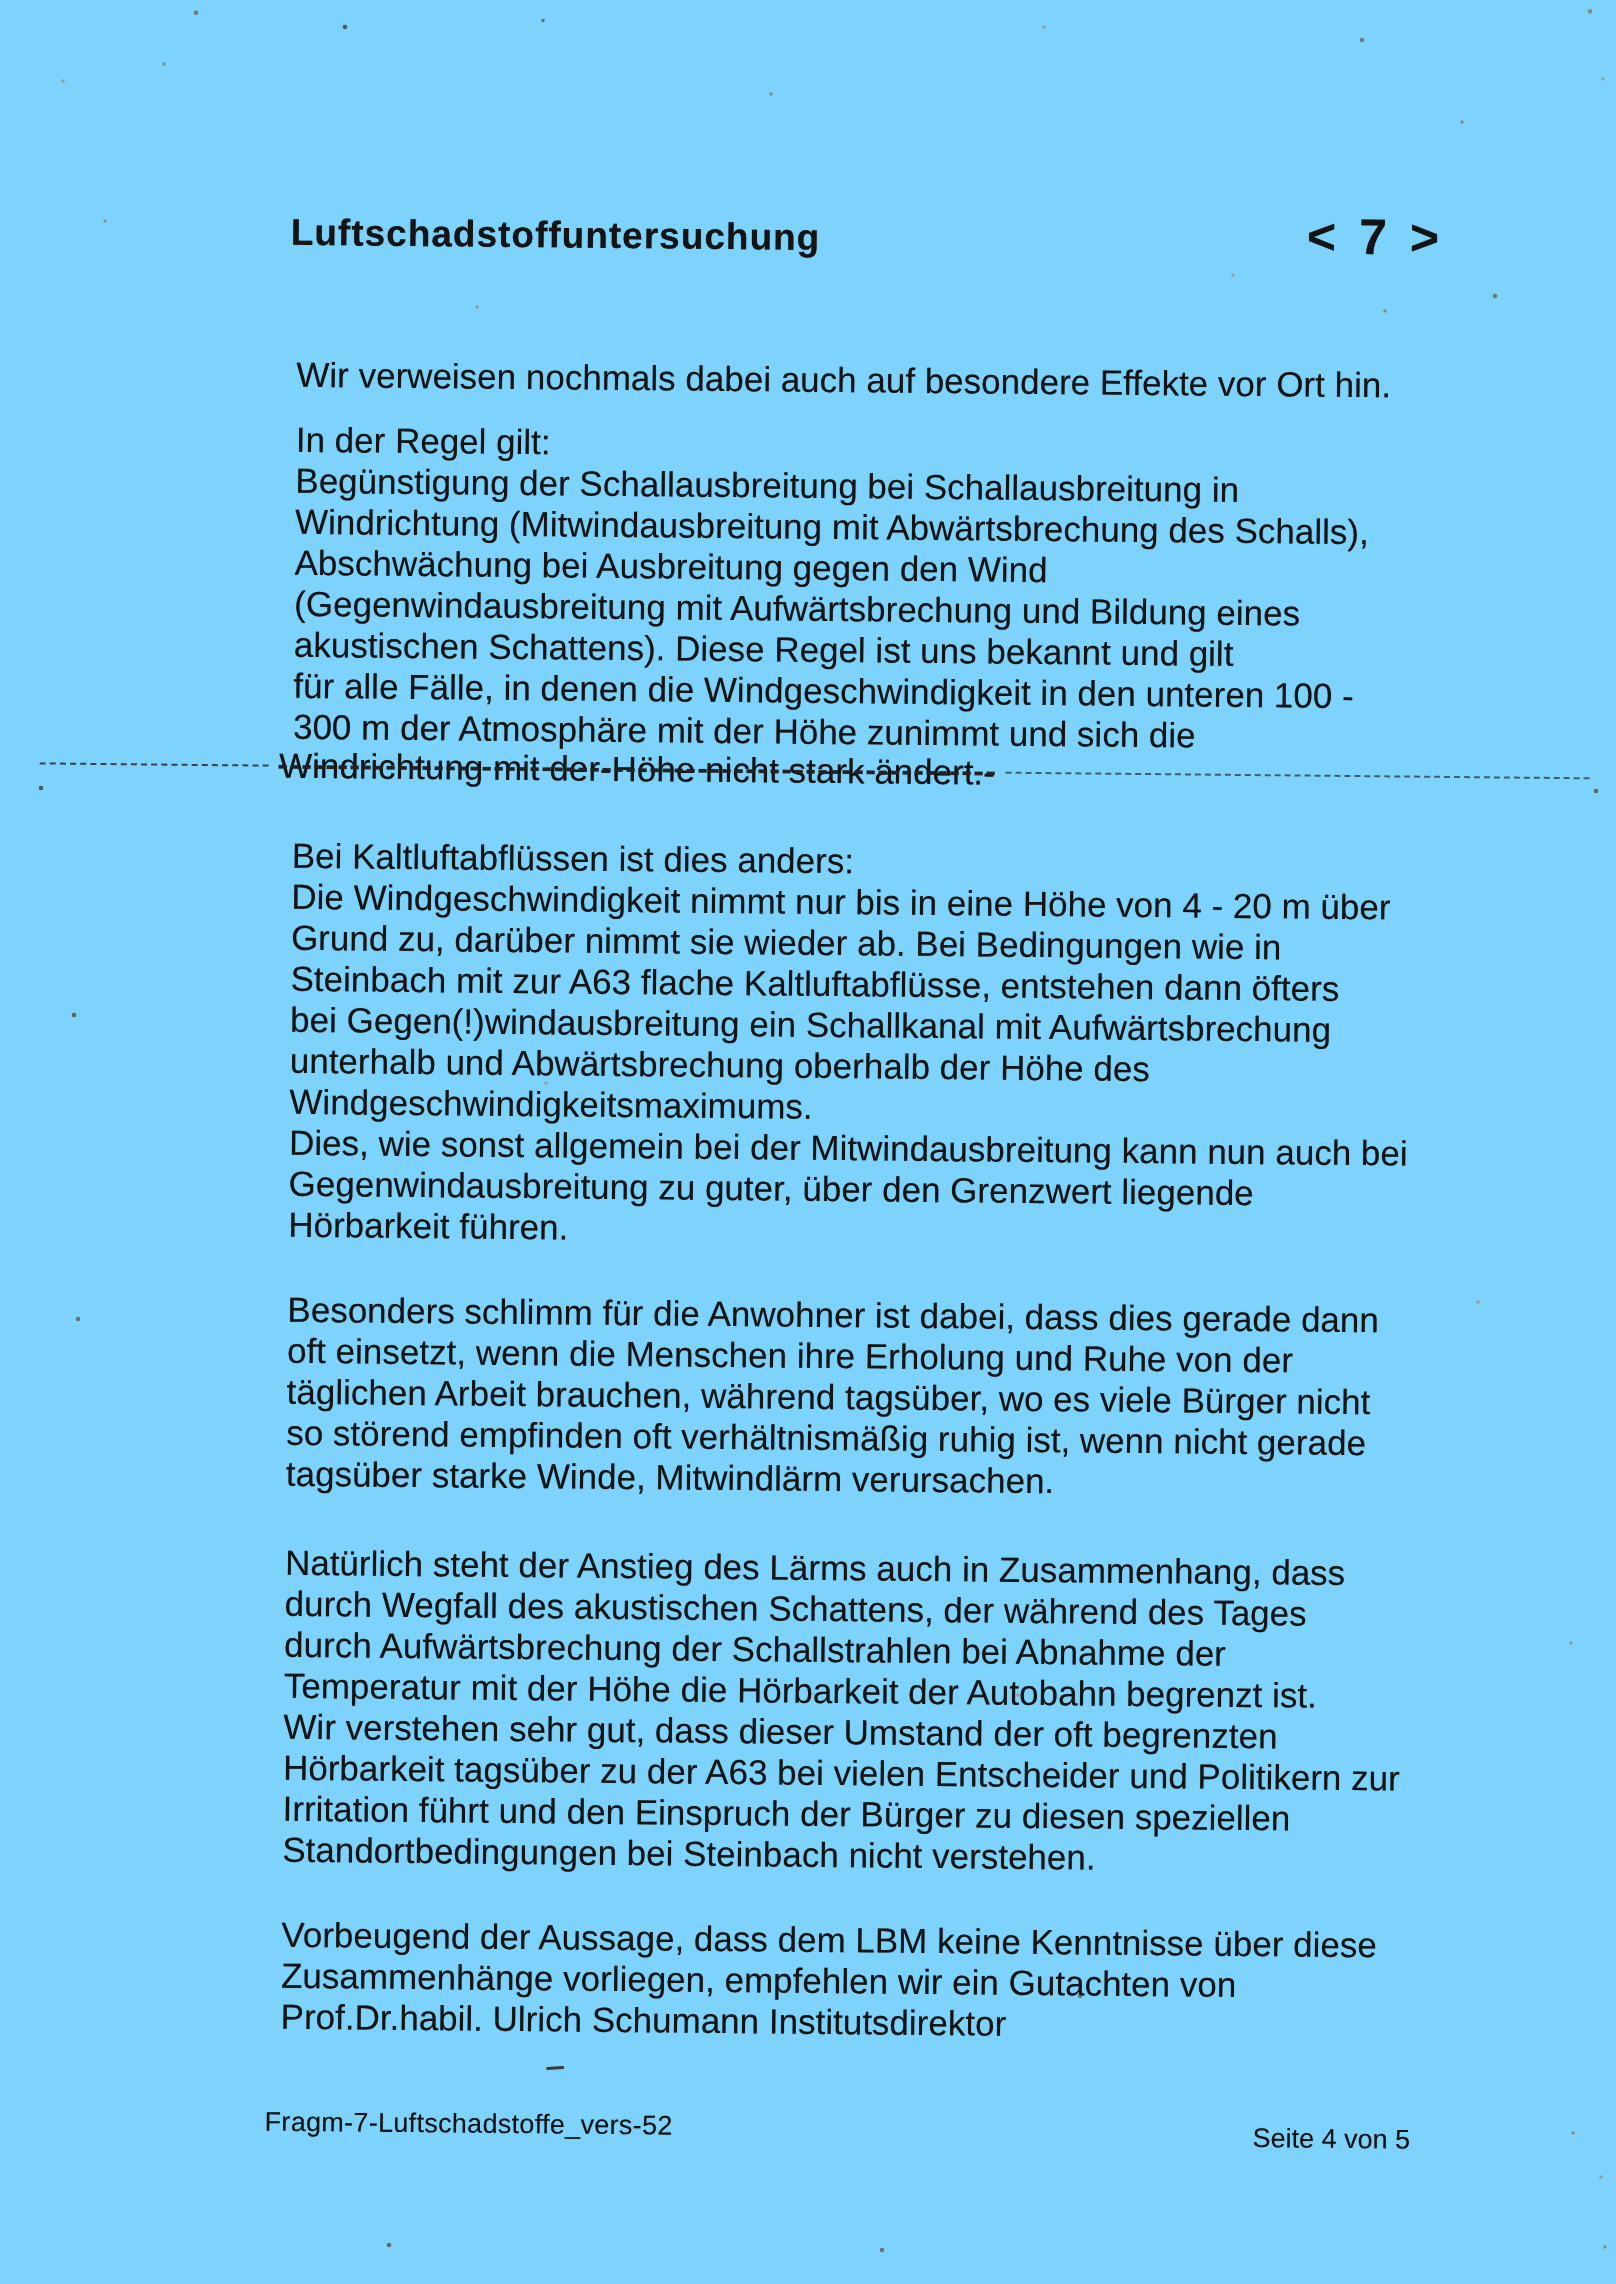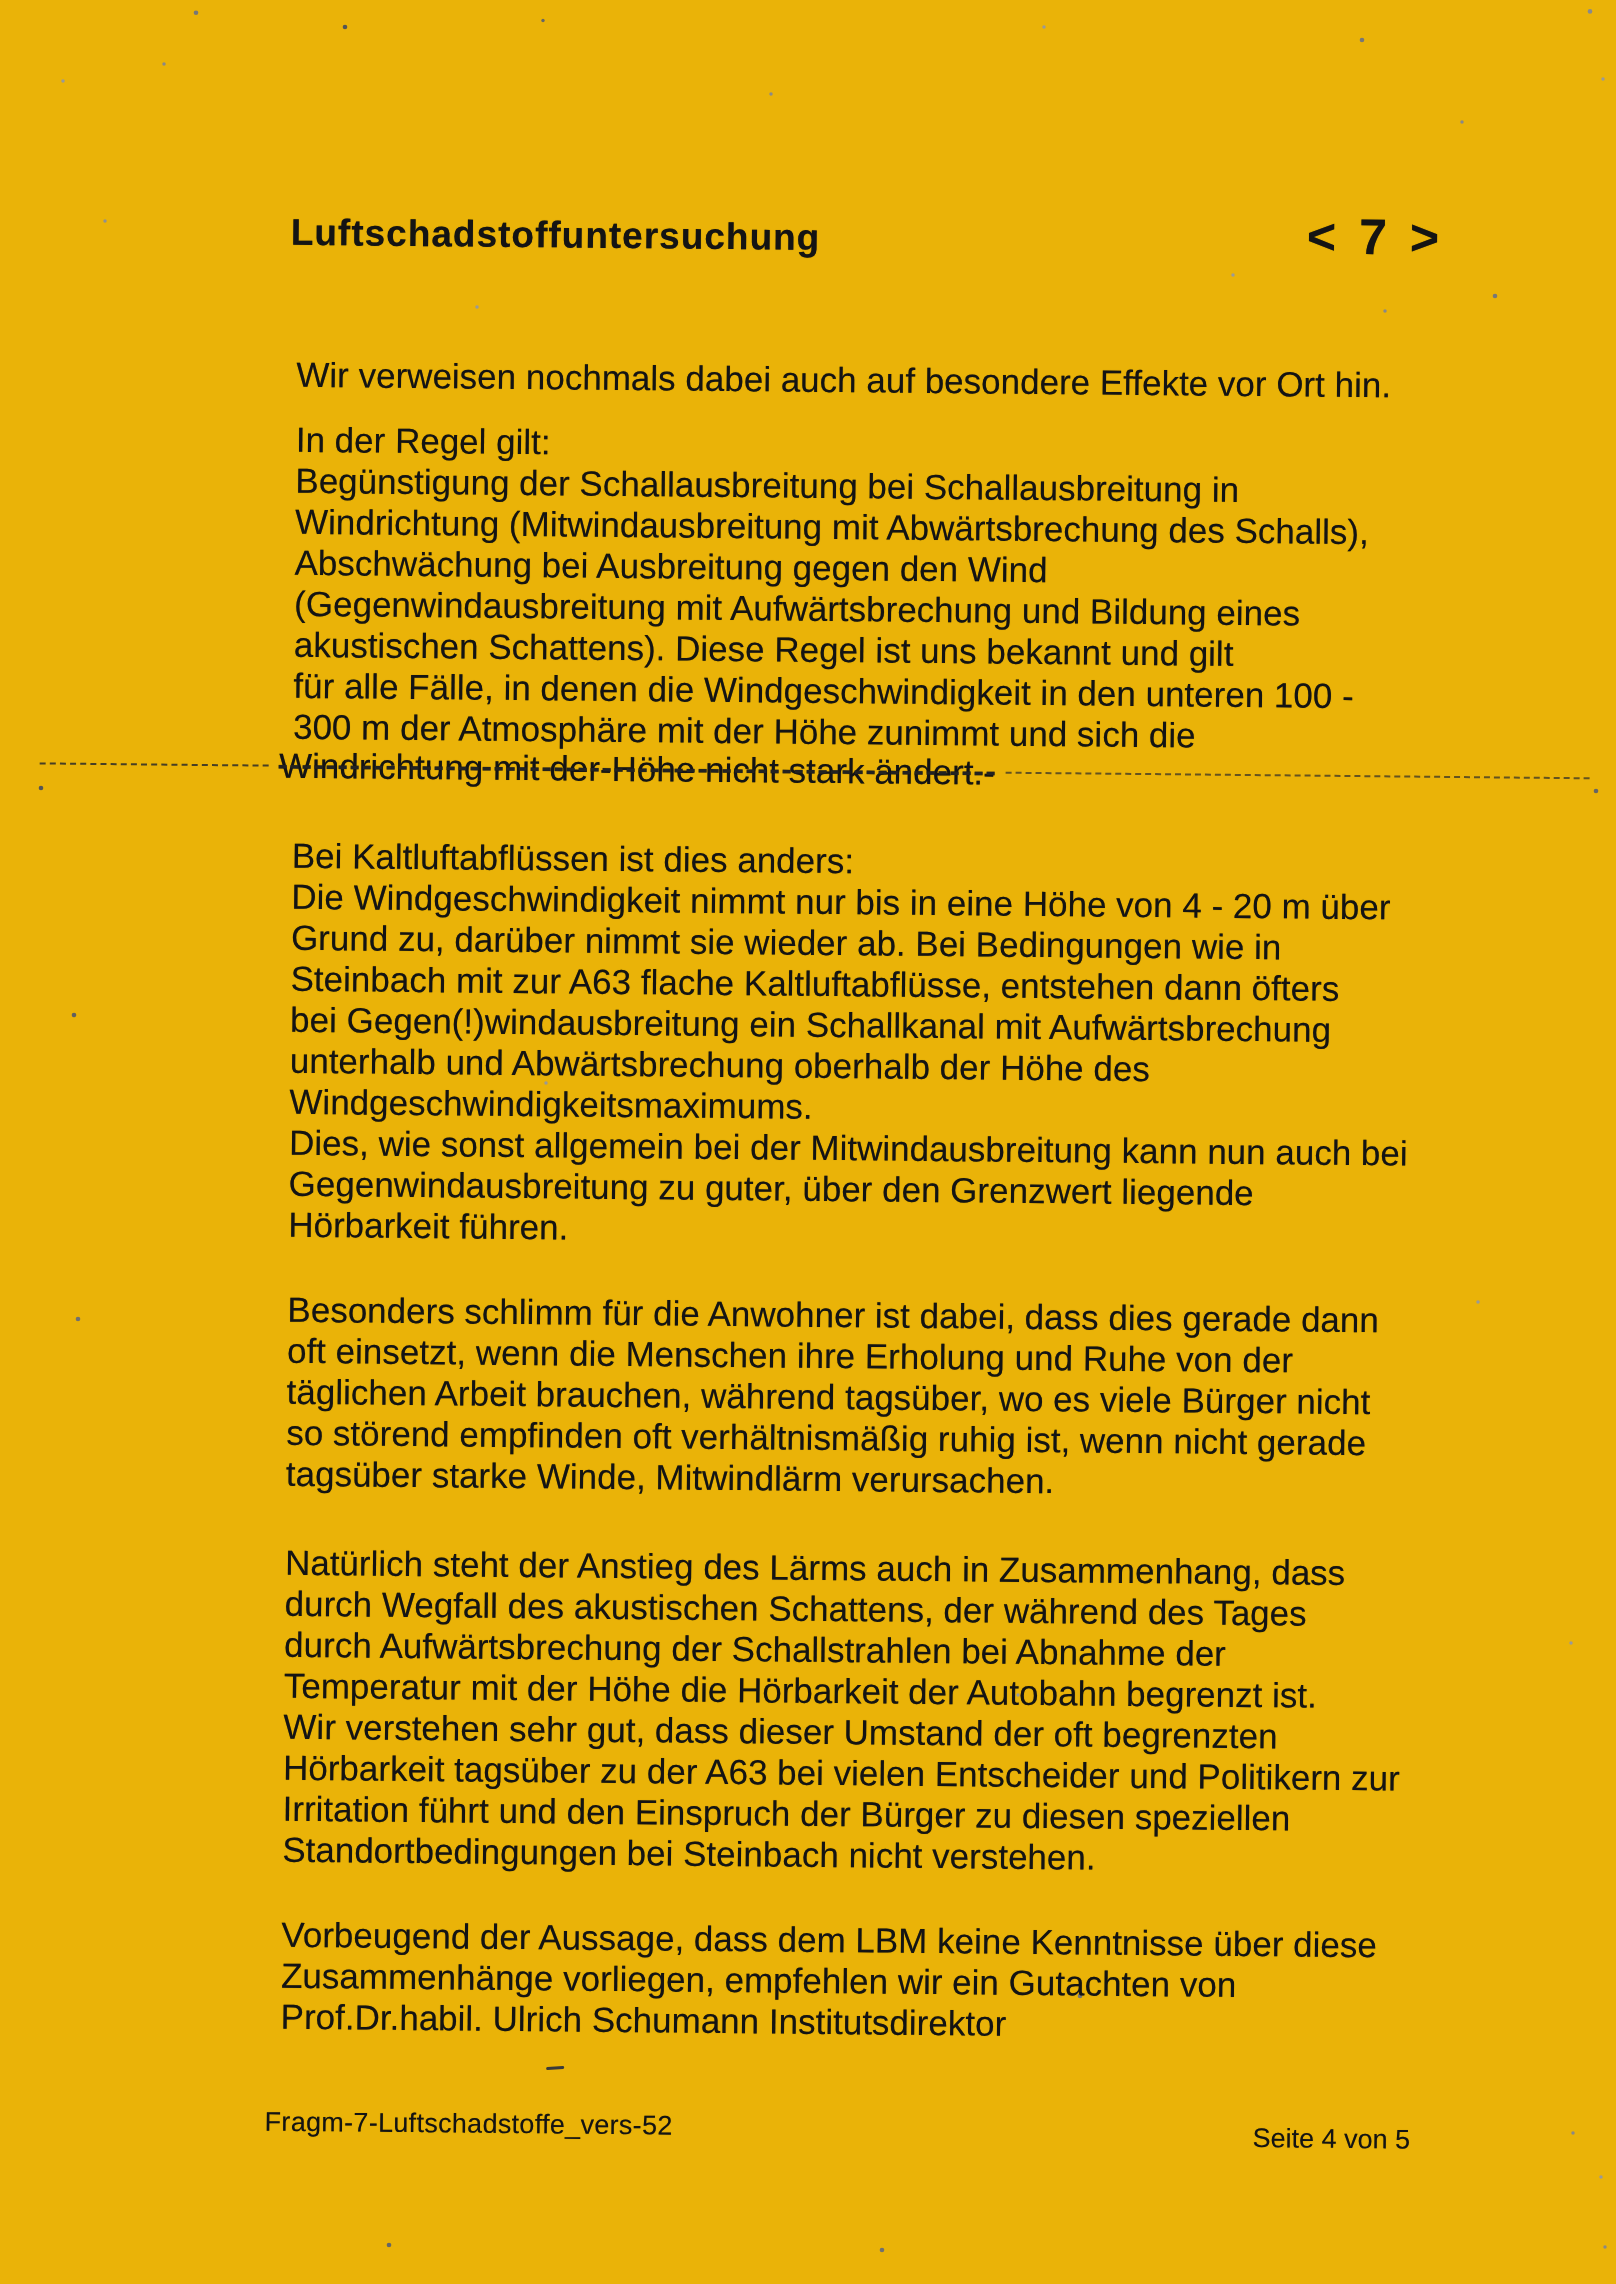--- a/index.html
+++ b/index.html
@@ -1,19 +1,19 @@
 <!DOCTYPE html>
 <html style="font-size:10.4px"><head>
 <meta charset="utf-8">
 <style>
   html,body{margin:0;padding:0;background:#e8e8e8;}
   .page{
     position:relative;
     width:1616px;height:2284px;
-    background:#eab308;
+    background:#7dd3fc;
     overflow:hidden;
     font-family:"Liberation Sans", sans-serif;
     color:#141414;
   }
   .content{
     position:absolute;inset:0;
     transform:rotate(0.55deg);
     transform-origin:0 0;
   }
   .doc-title{

